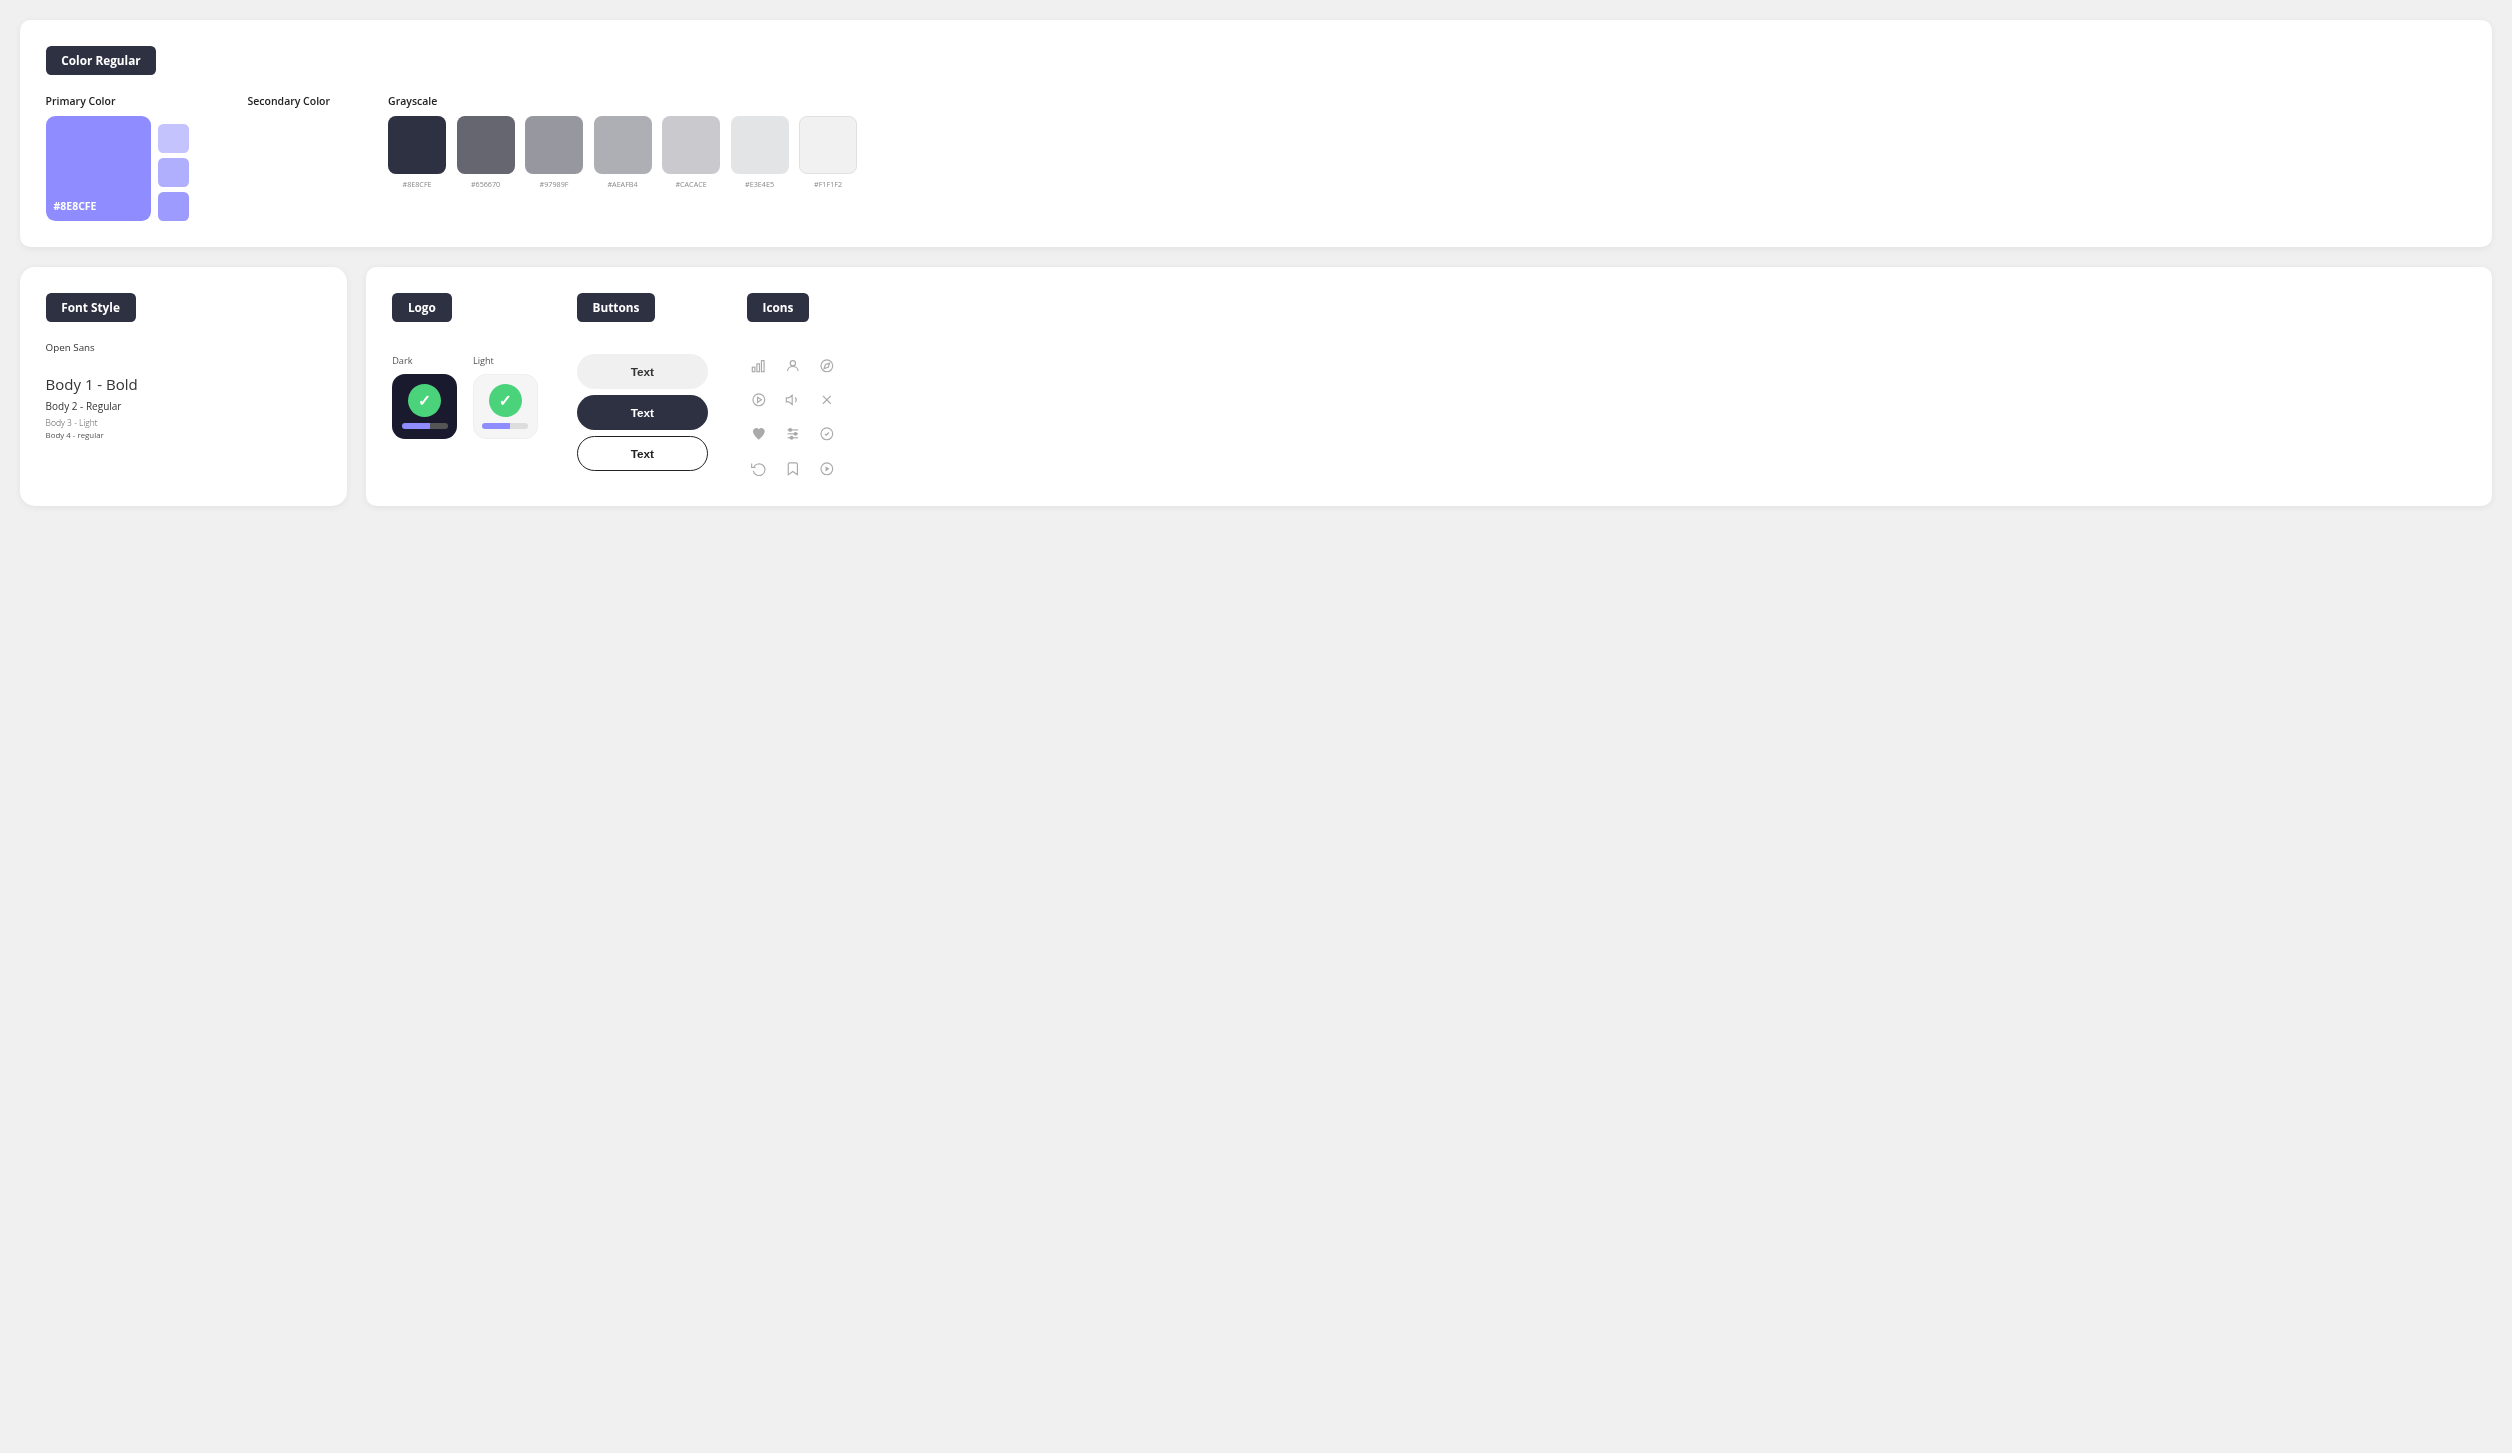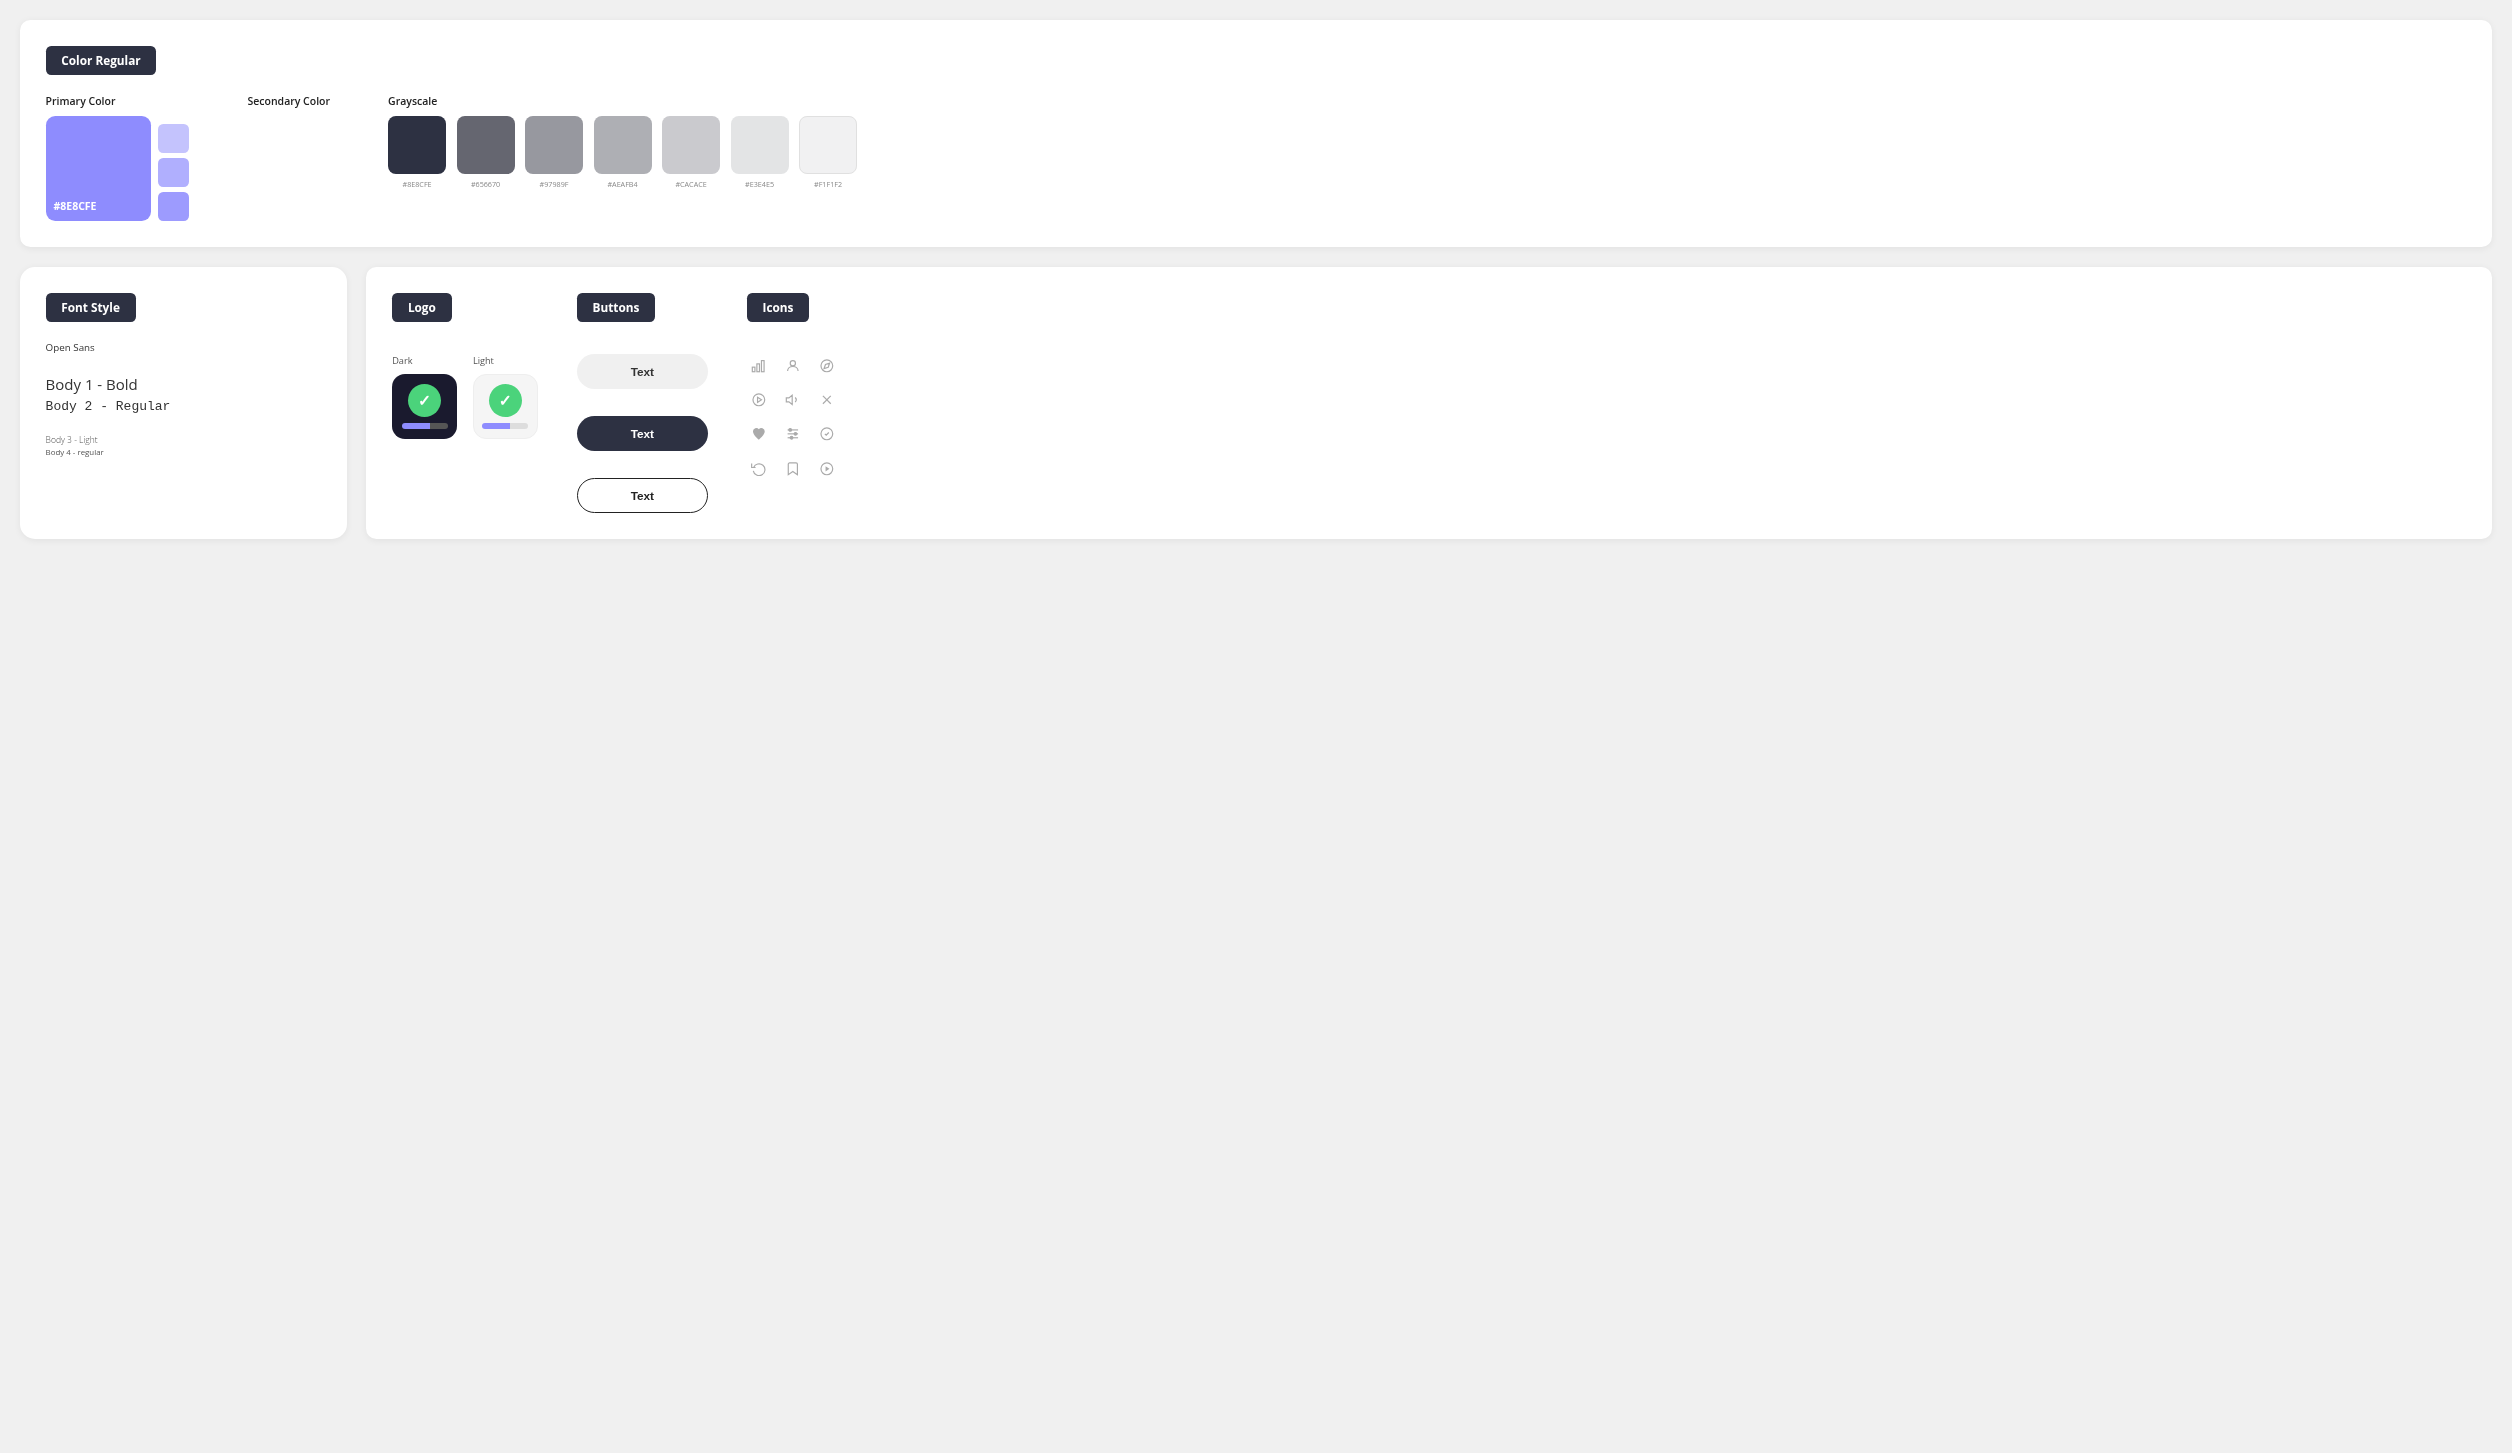--- a/index.html
+++ b/index.html
@@ -151,21 +151,21 @@
       font-size: 11.8px;
       font-weight: 500;
       color: #333;
     }
 
     .body-styles {
       margin-top: 6.5px;
     }
 
     .body1 { font-size: 15px; font-weight: 400; color: #333; margin-bottom: 5px; }
-    .body2 { font-size: 13px; font-weight: 400; color: #333; margin-bottom: 20px; font-family: Liberation Mono, monospace; }
+    .body2 { font-size: 10px; font-weight: 400; color: #333; margin-bottom: 4px; }
     .body3 { font-size: 8.5px; font-weight: 300; color: #555; margin-bottom: 2.6px; }
     .body4 { font-size: 7.9px; font-weight: 400; color: #555; }
 
     .font-content {
       display: flex;
       gap: 26px;
     }
 
     
     .right-sections {
@@ -233,21 +233,21 @@
       border-radius: 6.5px;
     }
 
     .logo-bar-dark { background: linear-gradient(90deg, #8E8CFE 0%, #8E8CFE 60%, #555 60%); }
     .logo-bar-light { background: linear-gradient(90deg, #8E8CFE 0%, #8E8CFE 60%, #ddd 60%); }
 
     
     .btn-group {
       display: flex;
       flex-direction: column;
-      gap: 27px;
+      gap: 6px;
       margin-top: 13px;
     }
 
     .btn {
       width: 131px;
       height: 35px;
       border-radius: 26px;
       display: flex;
       align-items: center;
       justify-content: center;

